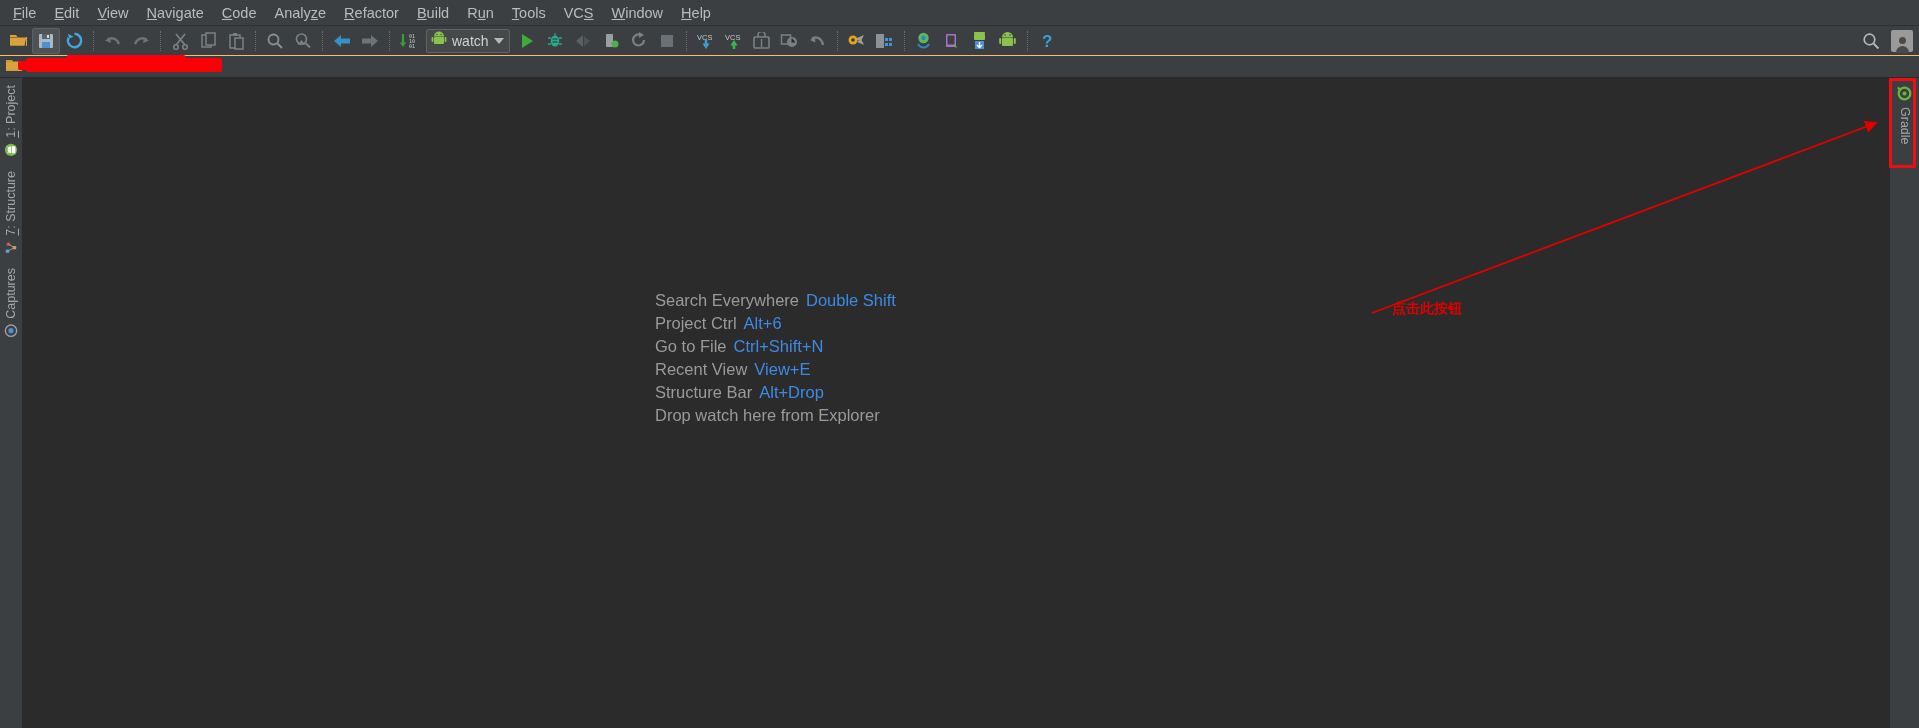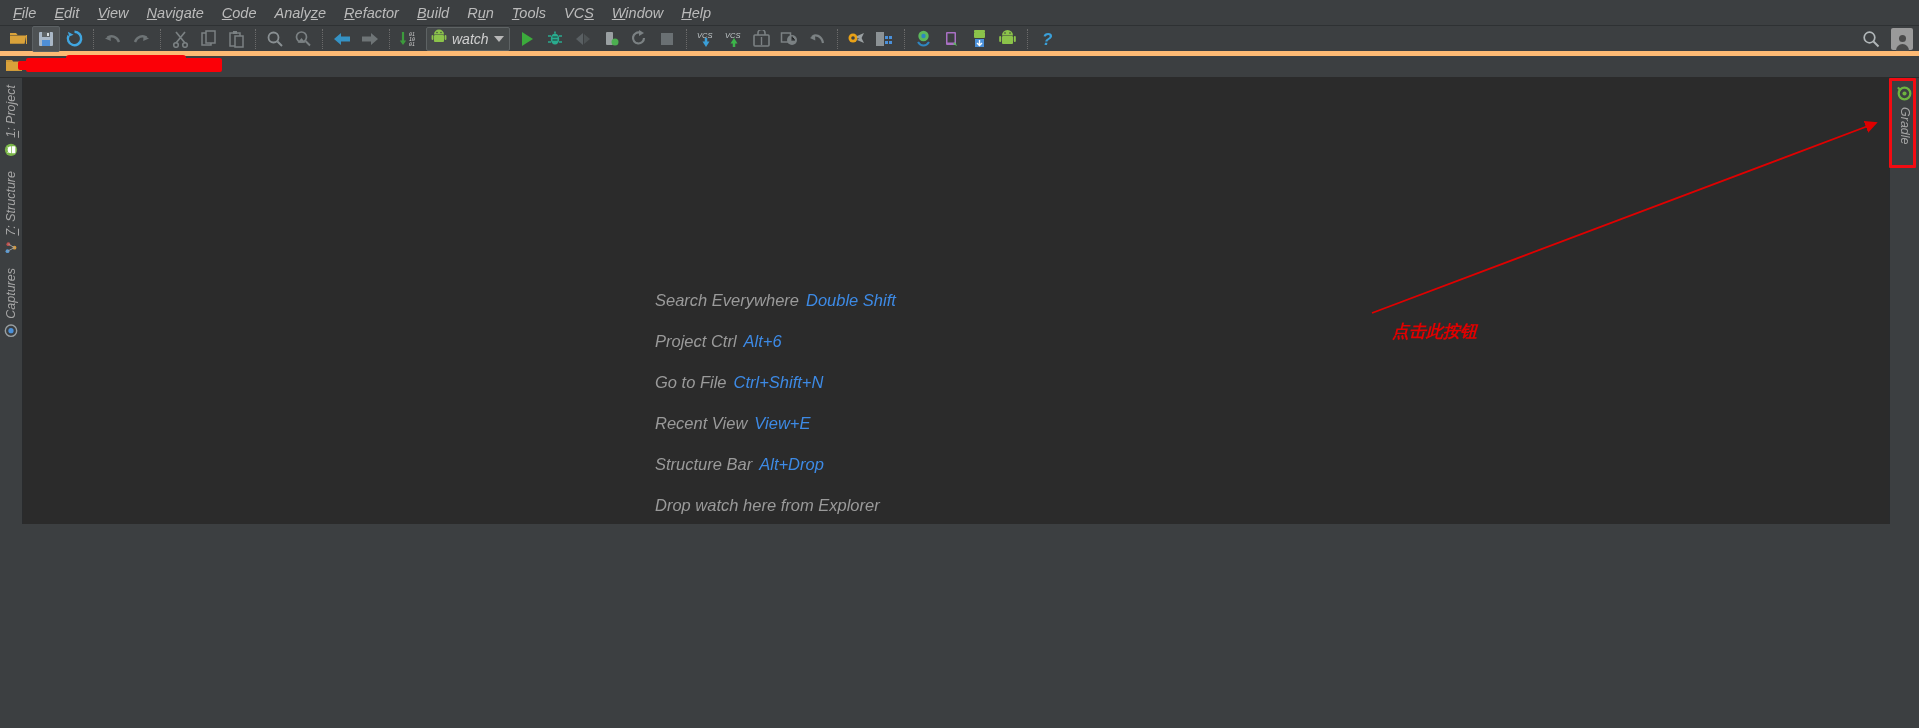--- a/index.html
+++ b/index.html
@@ -3,41 +3,41 @@
 <meta charset="utf-8">
 <style>
   * { box-sizing: border-box; margin: 0; padding: 0; }
   html, body {
     width: 1919px; height: 728px;
     background: #3c3f41;
     font-family: "Liberation Sans", sans-serif;
     overflow: hidden;
     -webkit-font-smoothing: antialiased;
   }
-  .app { position: relative; width: 1919px; height: 524px; background: #5eead4; font-style: italic; }
+  .app { position: relative; width: 1919px; height: 728px; background: #5eead4; }
 
   
   .menubar {
     height: 26px; background: #3c3f41;
     display: flex; align-items: center;
     padding-left: 4px;
     border-bottom: 1px solid #2e3133;
   }
   .menu-item {
     color: #bbbbbb; font-size: 14.5px; padding: 2px 9px;
     line-height: 22px; white-space: nowrap; cursor: default;
   }
   .menu-item .mn { text-decoration: underline; }
 
   
   .toolbar {
     height: 30px; background: #3c3f41;
     display: flex; align-items: center;
     padding-left: 4px; gap: 0px;
-    border-bottom: 5px solid #fdba74;
+    border-bottom: 1px solid #fdba74;
     position: relative;
   }
   .tbtn {
     width: 28px; height: 26px;
     display: flex; align-items: center; justify-content: center;
     border-radius: 2px; position: relative;
   }
   .tbtn.pressed { background: #4e5254; border: 1px solid #5c6164; }
   .tsep {
     width: 1px; height: 20px; margin: 0 5px;
@@ -99,21 +99,21 @@
   .vtab .mn { text-decoration: underline; }
   .vtab-icon { transform: rotate(90deg); display: flex; }
 
   
   .editor {
     position: absolute; left: 23px; top: 78px; right: 30px; bottom: 0;
     background: #2b2b2b;
   }
   .hints {
     position: absolute; left: 632px; top: 212px;
-    display: flex; flex-direction: column; gap: 21px;
+    display: flex; flex-direction: column; gap: 3px;
   }
   .hint-row { font-size: 16.5px; line-height: 20px; white-space: nowrap; }
   .hint-label { color: #9a9a9a; }
   .hint-key { color: #3d8ae5; margin-left: 7px; }
 
   
   .rightstripe {
     position: absolute; right: 0; top: 78px; width: 30px; bottom: 0;
     background: #3c3f41; border-left: 1px solid #292b2d;
     display: flex; flex-direction: column; align-items: center;
@@ -128,22 +128,22 @@
   .gradle-highlight {
     position: absolute; right: 3px; top: 0px;
     width: 27px; height: 90px;
     border: 3px solid #f30b12; border-radius: 1px;
     pointer-events: none;
   }
 
   
   .anno { position: absolute; left: 0; top: 0; width: 1919px; height: 728px; pointer-events: none; }
   .anno-text {
-    position: absolute; left: 1392px; top: 320px;
-    color: #e00000; font-size: 17px;
+    position: absolute; left: 1392px; top: 300px;
+    color: #e00000; font-size: 14px;
     font-family: "DejaVu Sans", sans-serif; font-weight: bold;
     white-space: nowrap;
   }
 </style>
 </head>
 <body>
 
 <div class="app">
 
   <div class="menubar" id="menubar">

